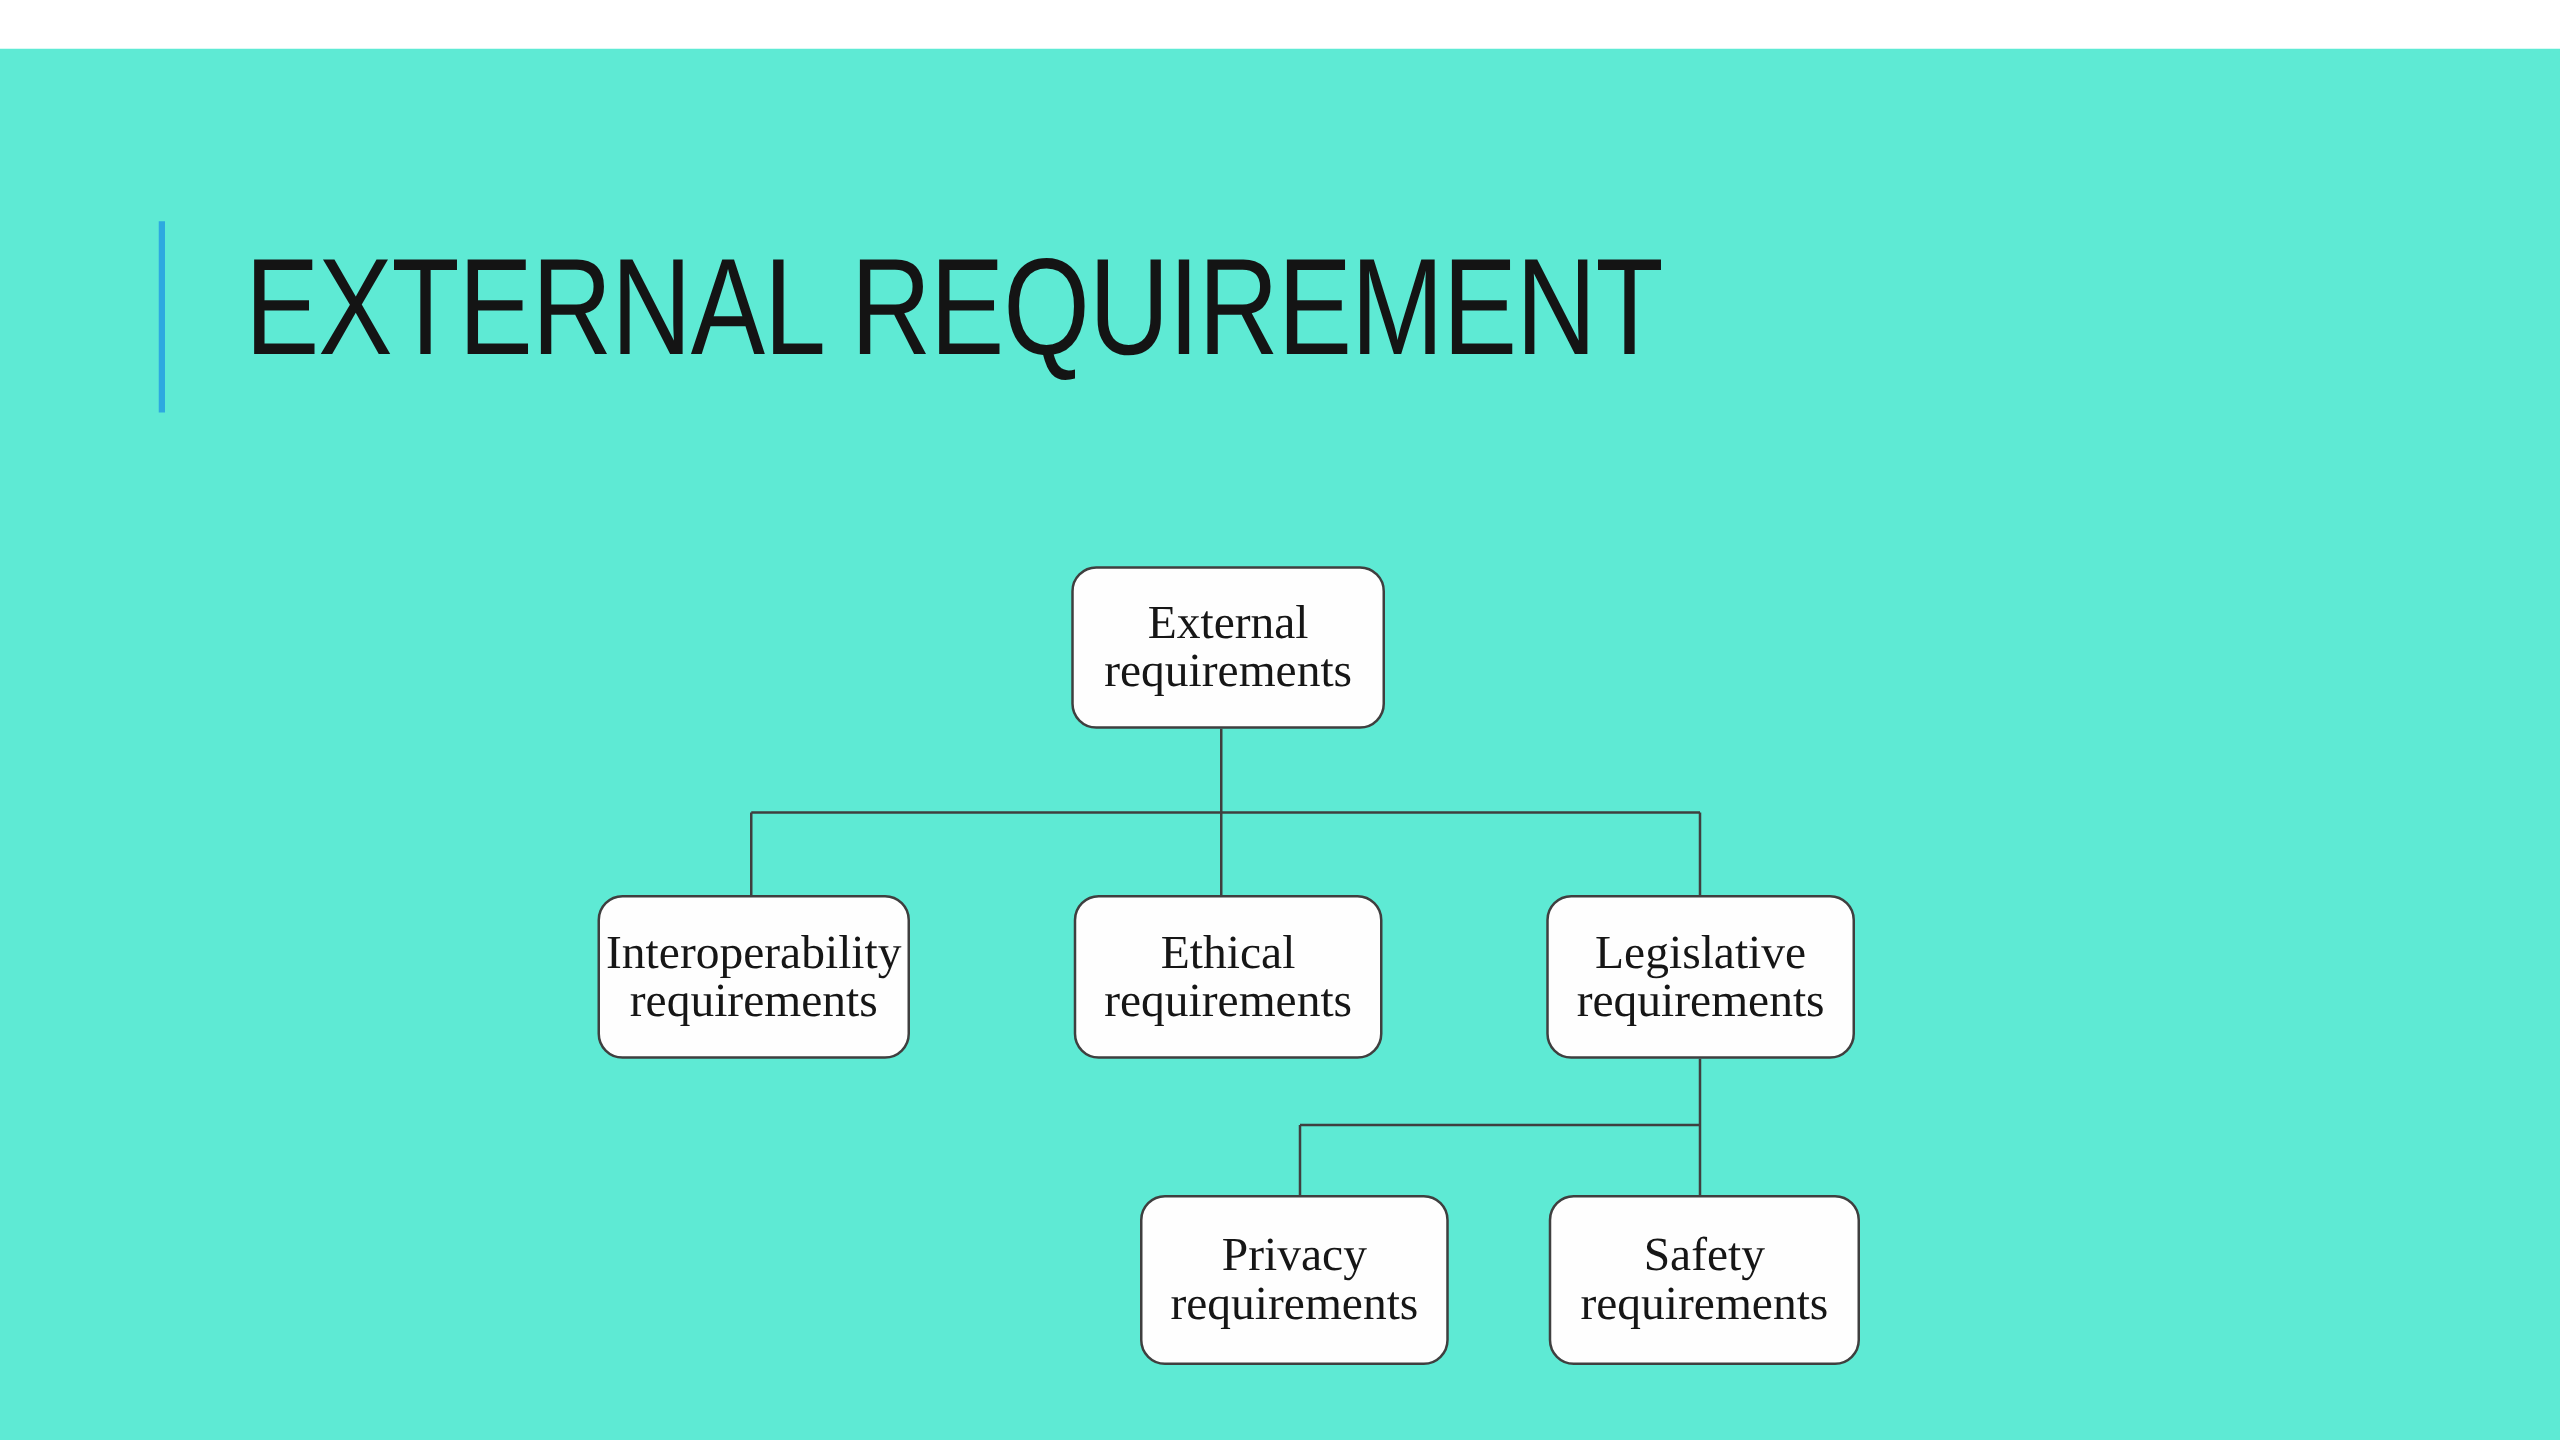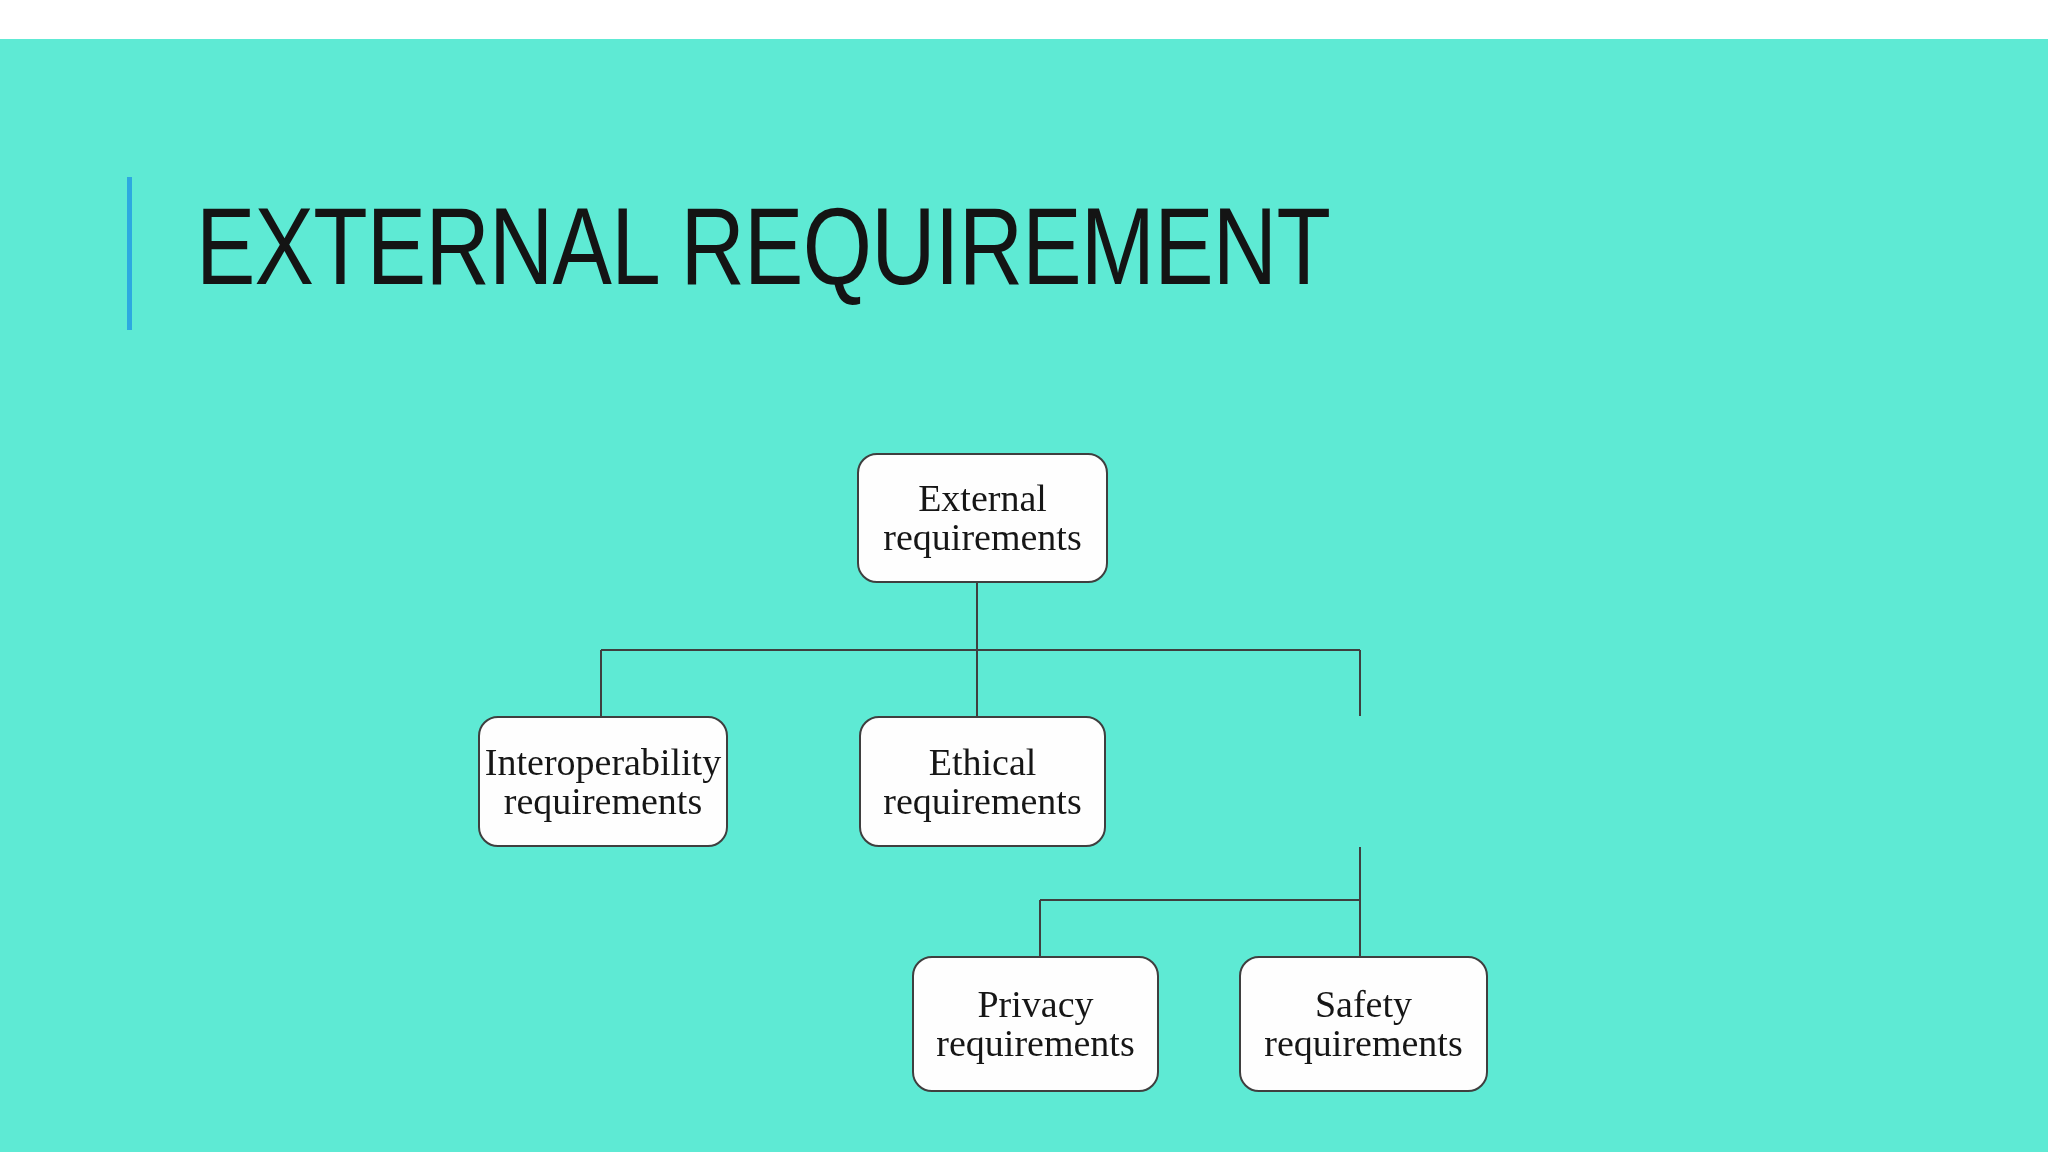--- a/index.html
+++ b/index.html
@@ -110,19 +110,20 @@
 
       <path class="connector" d="M 1040 861 L 1040 917" style="stroke: rgb(63, 63, 63);"></path>
     </svg>
 
     <div class="node node-external">External requirements</div>
 
     <div class="node node-ethical">Ethical requirements</div>
 
     <div class="node node-interoperability">Interoperability requirements</div>
 
+    <div class="node node-legislative">Legislative requirements</div>
 
     <div class="node node-privacy">Privacy requirements</div>
 
     <div class="node node-safety">Safety requirements</div>
   </div>
 
 </div>
 
 </body></html>

